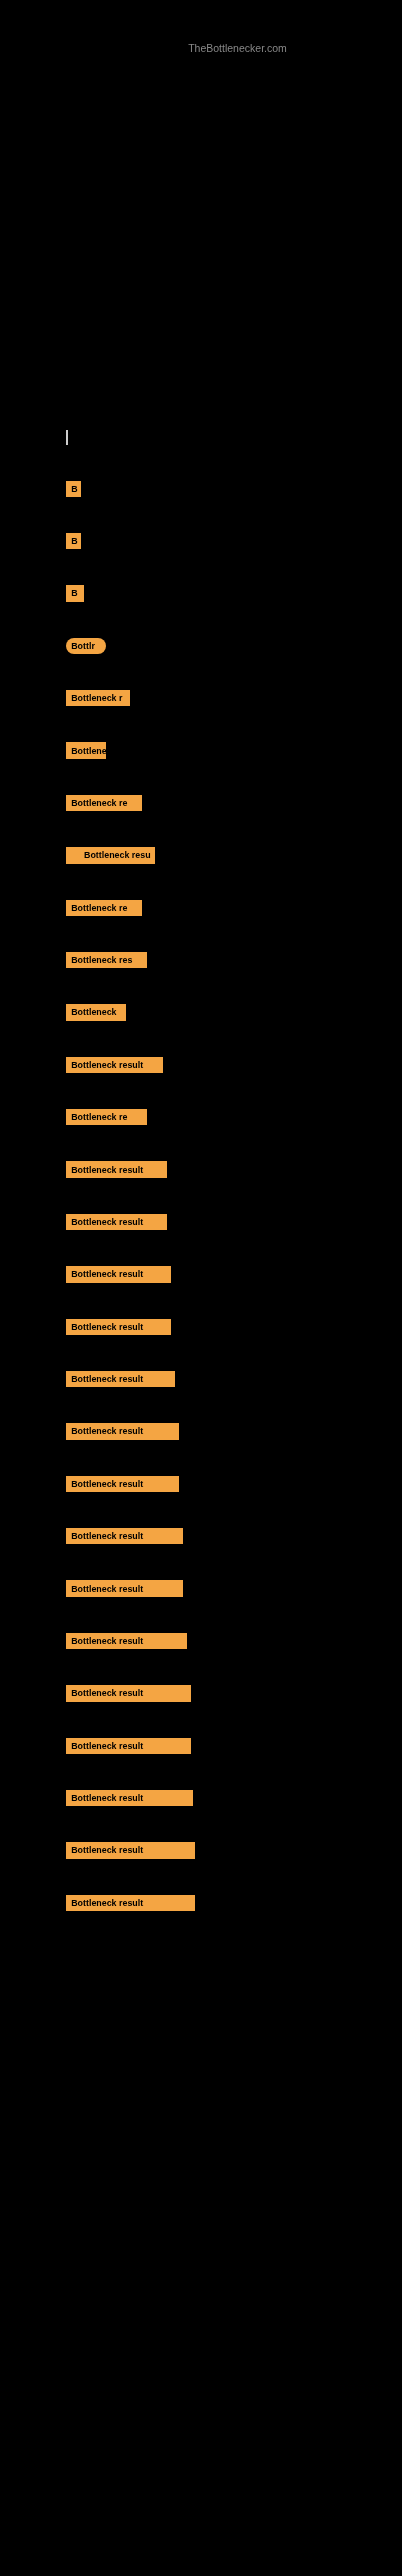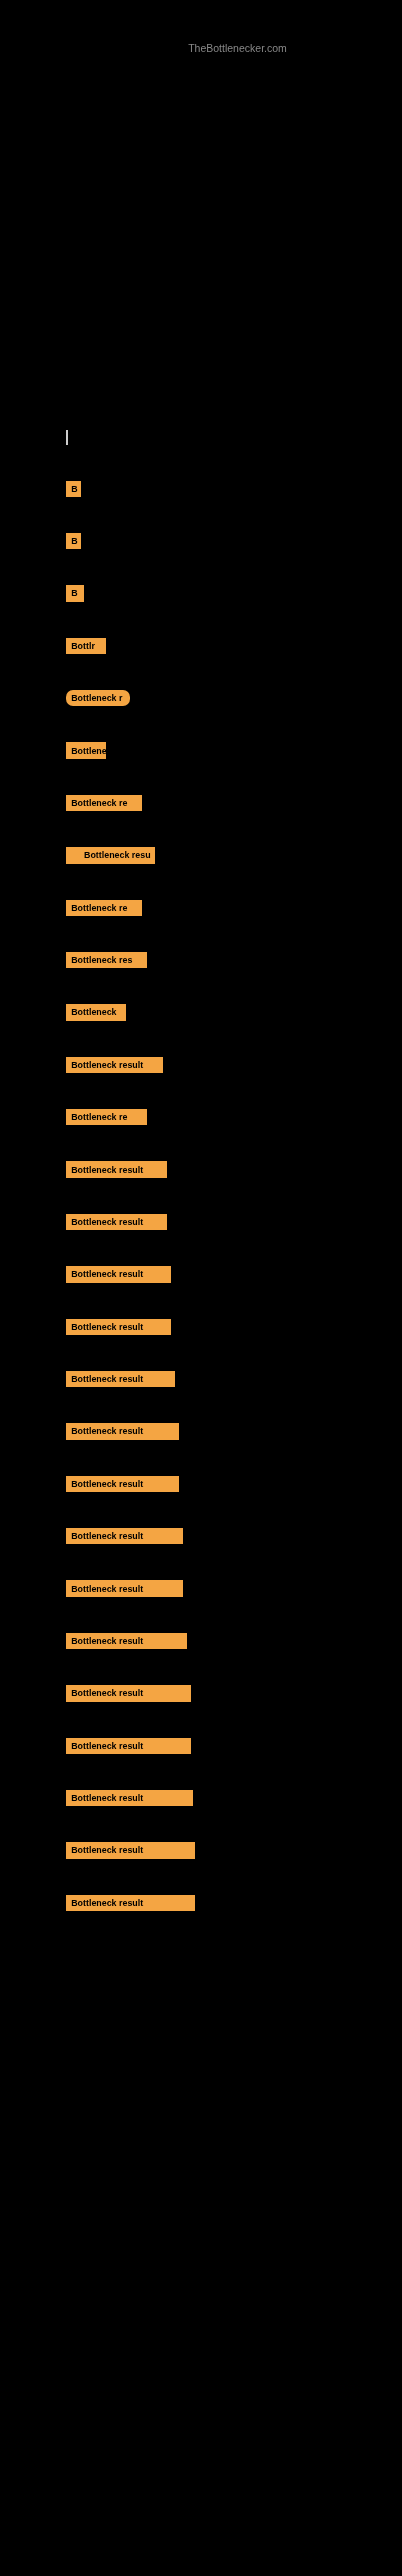--- a/index.html
+++ b/index.html
@@ -63,24 +63,24 @@
     <div class="result-item">
       <span class="result-badge" style="width: 14.5px;">B</span>
     </div>
     <div class="result-item">
       <span class="result-badge" style="width: 14.5px;">B</span>
     </div>
     <div class="result-item">
       <span class="result-badge" style="width: 17.7px;">B</span>
     </div>
     <div class="result-item">
-      <span class="result-badge" style="width: 40px;">Bottlr</span>
+      <span class="result-badge" style="width: 40px; border-radius: 8px;">Bottlr</span>
     </div>
     <div class="result-item">
-      <span class="result-badge" style="width: 64px; border-radius: 7px;">Bottleneck r</span>
+      <span class="result-badge" style="width: 64px;">Bottleneck r</span>
     </div>
     <div class="result-item">
       <span class="result-badge" style="width: 40px;">Bottlene</span>
     </div>
     <div class="result-item">
       <span class="result-badge" style="width: 76px;">Bottleneck re</span>
     </div>
     <div class="result-item">
       <span class="result-badge" style="width: 89px; text-align: right;">Bottleneck resu</span>
     </div>

